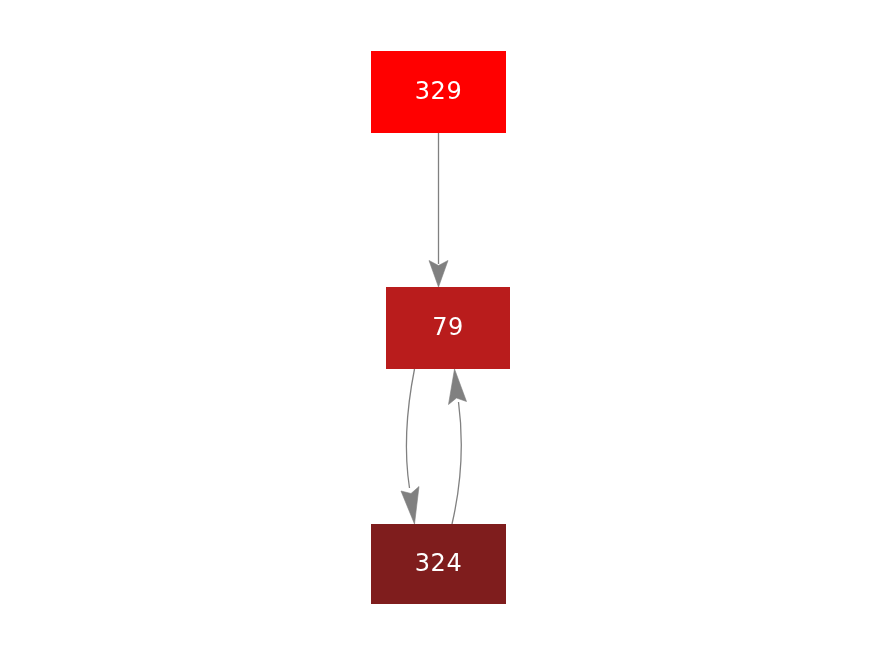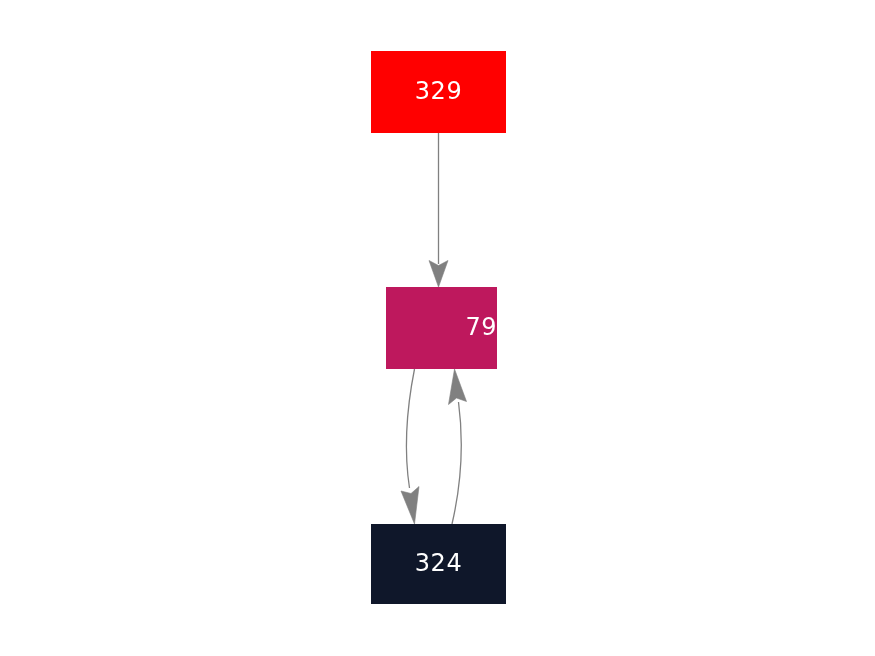--- a/index.html
+++ b/index.html
@@ -47,31 +47,30 @@
   #node-329 {
     left: 371px;
     top: 51px;
     width: 135px;
     height: 82px;
     background: #ff0000;
   }
   #node-79 {
     left: 386px;
     top: 287px;
-    width: 111px;
+    width: 124px;
     height: 82px;
-    background: #be185d;
-    justify-content: flex-end;
+    background: #b91c1c;
   }
   #node-324 {
     left: 371px;
     top: 524px;
     width: 135px;
     height: 80px;
-    background: #0f172a;
+    background: #7f1d1d;
   }
 </style>
 </head>
 <body>
 
 <div id="canvas">
 
   <svg id="edge-layer" viewBox="0 0 875 656" width="875" height="656" xmlns="http://www.w3.org/2000/svg">
 
     <g>

